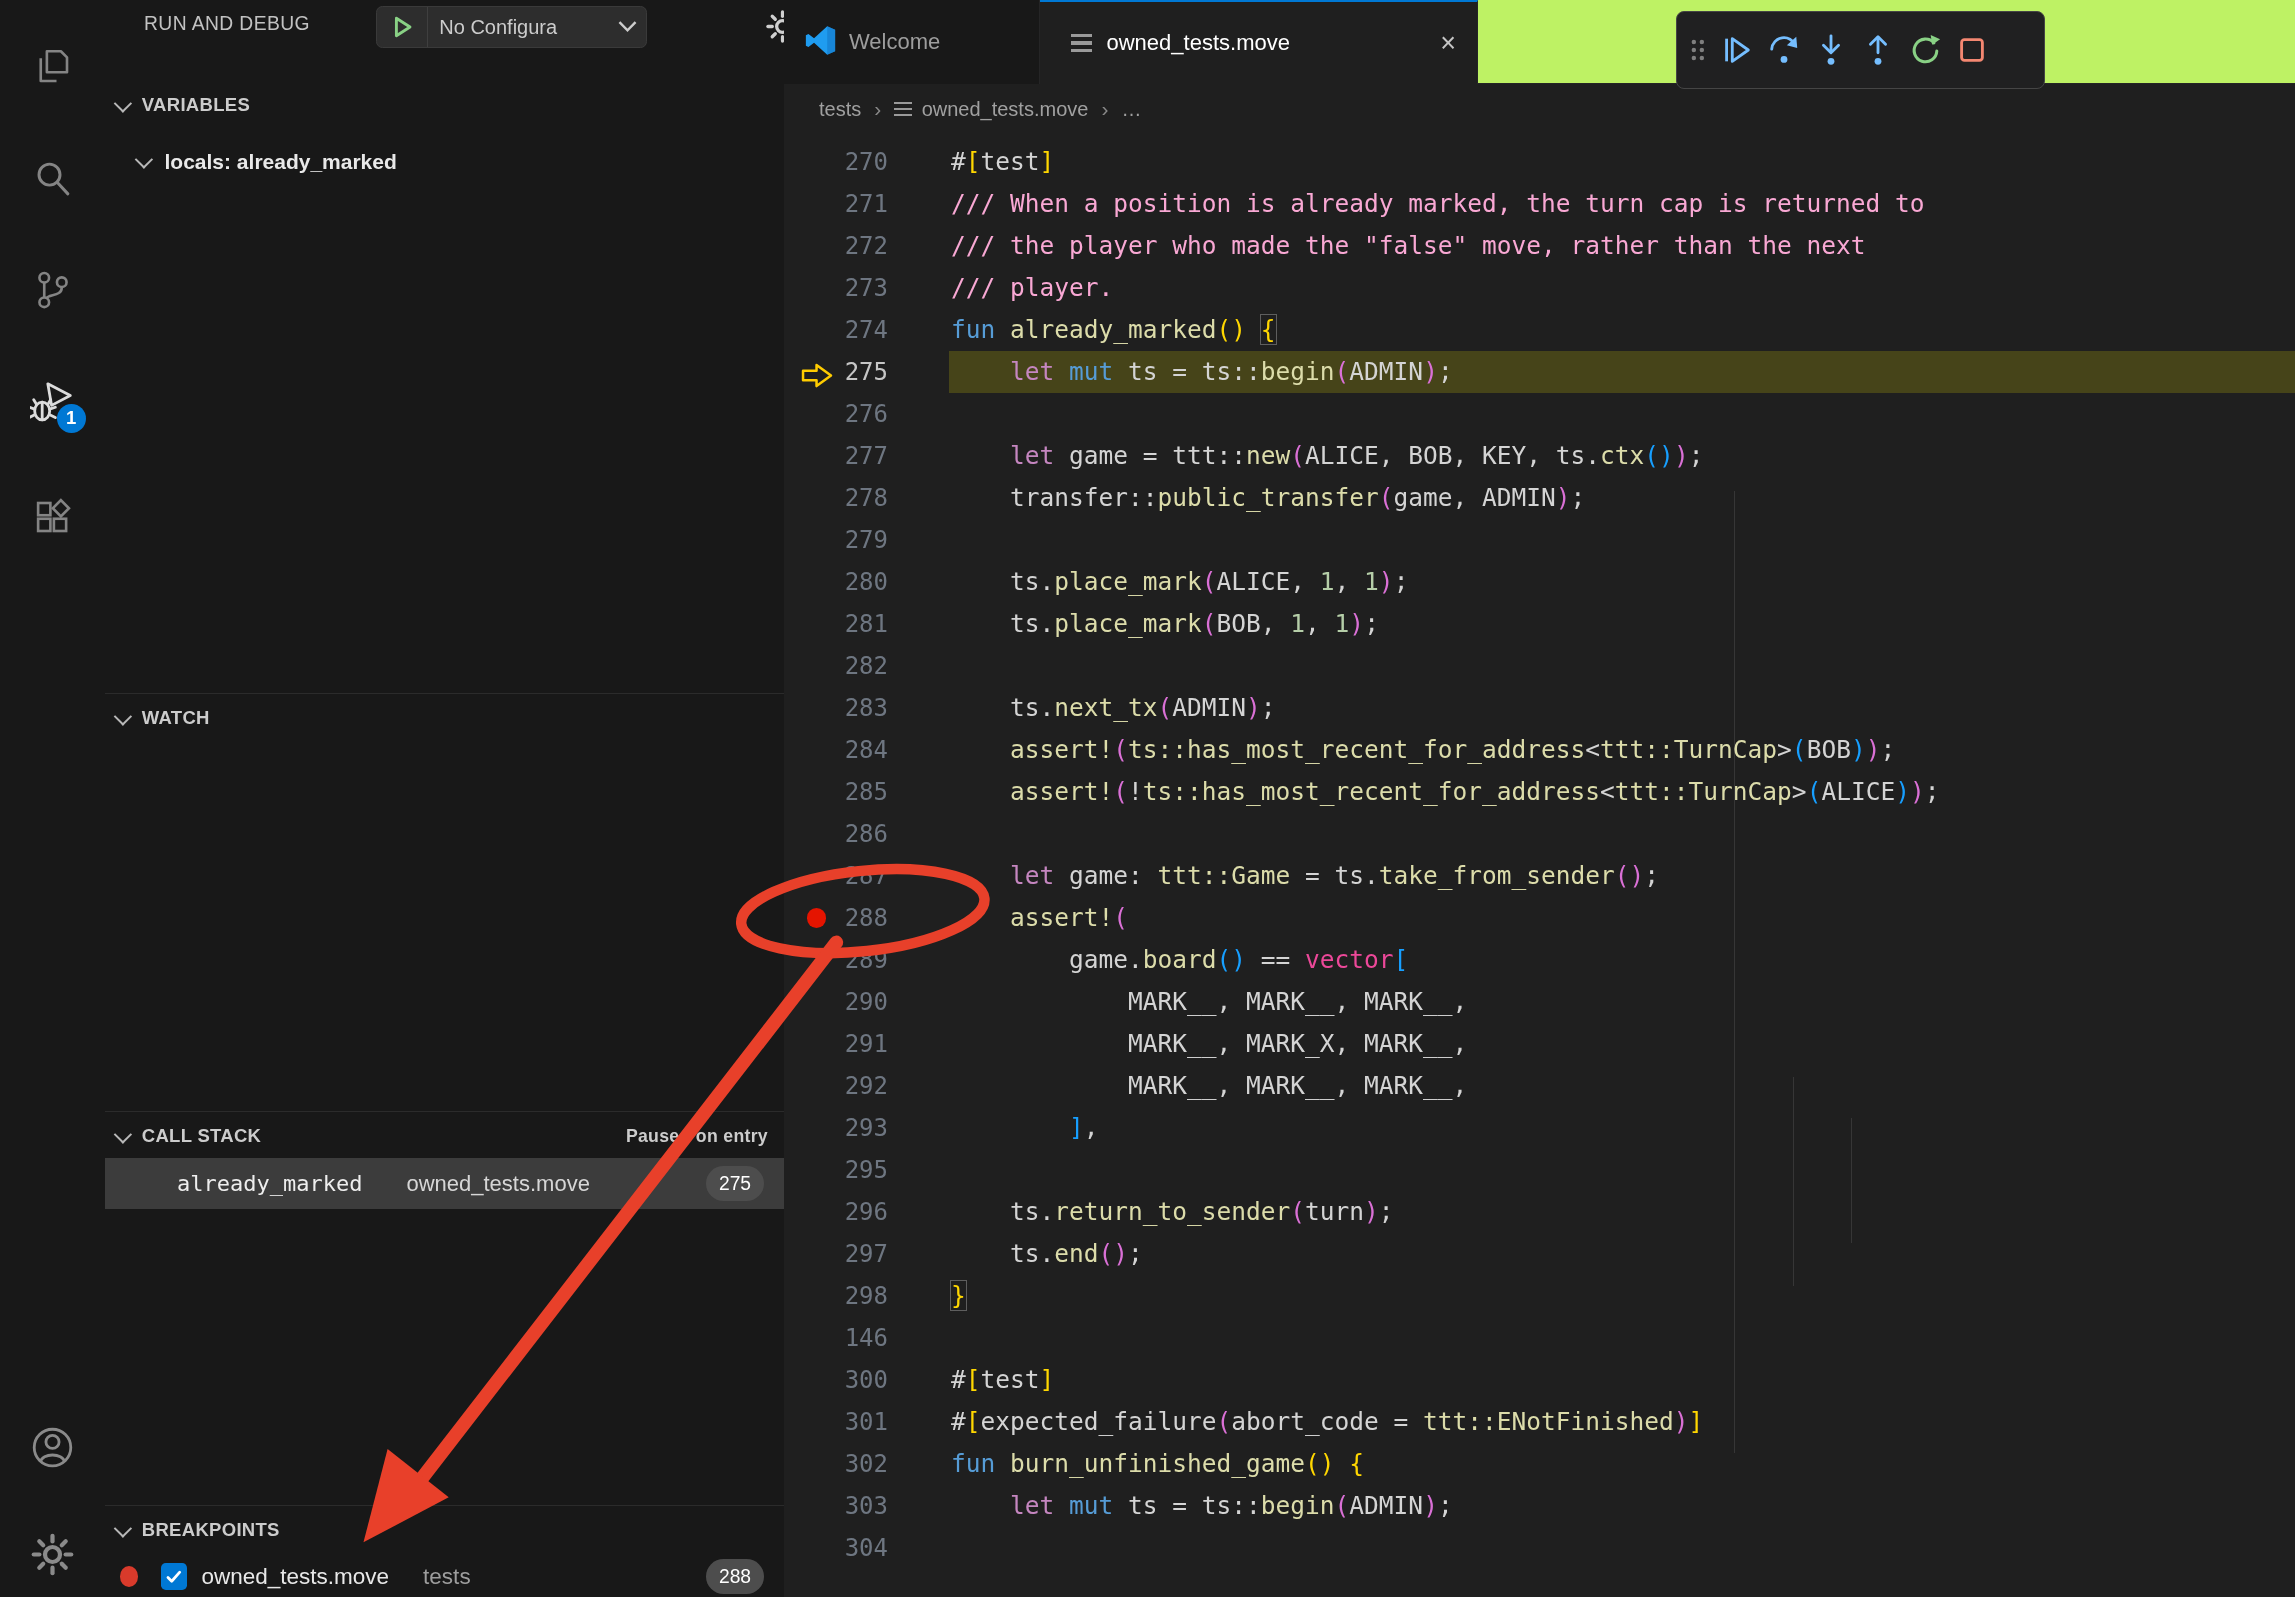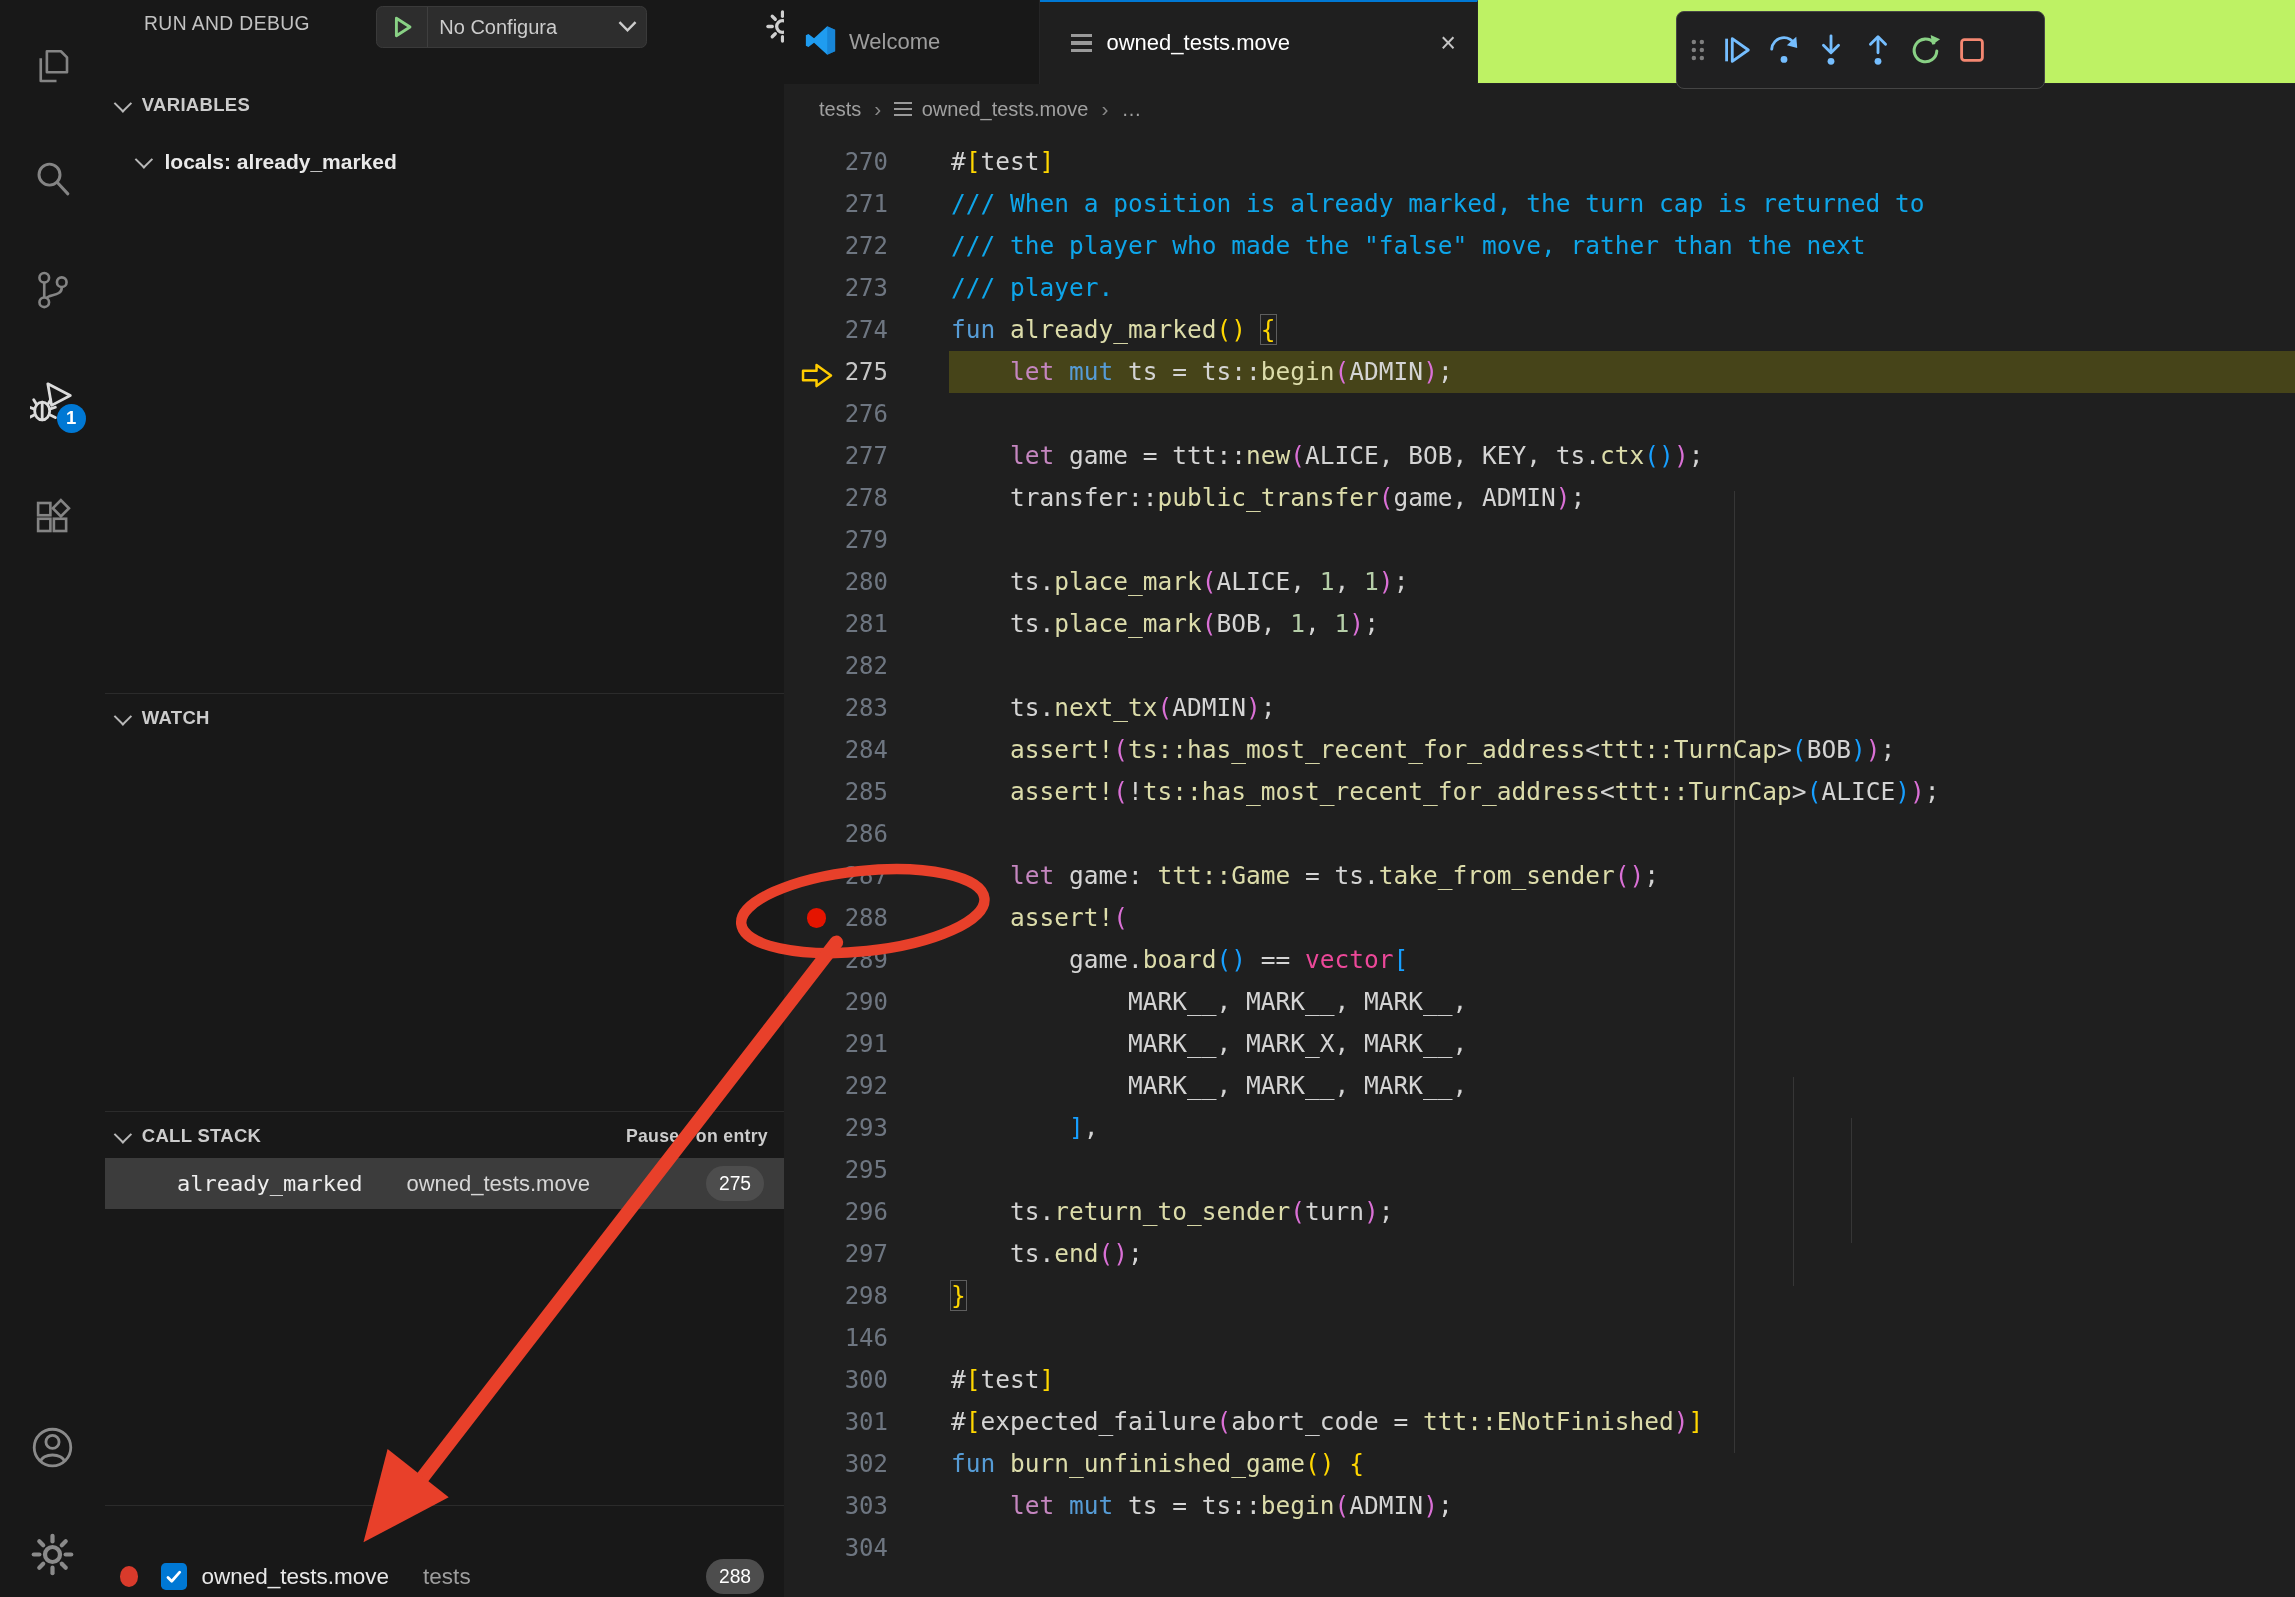--- a/index.html
+++ b/index.html
@@ -72,21 +72,21 @@
               font-family:"DejaVu Sans Mono",monospace;font-size:24.5px;line-height:42px;}
   .code-row{display:flex;height:42px;white-space:pre;position:relative;}
   .gutter-margin{width:52px;flex:0 0 auto;position:relative;}
   .line-num{width:52px;flex:0 0 auto;text-align:right;color:#6e7681;font-size:24px;}
   .code-row.current .line-num{color:#c6c6c6;}
   .code-content{margin-left:63px;flex:1;}
   .code-row.current{background:linear-gradient(to right,transparent 0 165px,#464419 165px);}
   .bp-dot{position:absolute;left:23px;top:11.3px;width:19.3px;height:19.3px;border-radius:50%;background:#e51400;}
   .cur-arrow{position:absolute;left:16px;top:8.8px;}
   .tk.pl{color:#d4d4d4}.tk.kw{color:#569cd6}.tk.ctrl{color:#c586c0}.tk.fn{color:#dcdcaa}
-  .tk.type{color:#ec4899}.tk.num{color:#b5cea8}.tk.cm{color:#0ea5e9}
+  .tk.type{color:#ec4899}.tk.num{color:#b5cea8}.tk.cm{color:#f9a8d4}
   .tk.b1{color:#ffd700}.tk.b2{color:#da70d6}.tk.b3{color:#179fff}
   .tk.b1m{color:#ffd700;outline:1.2px solid #5e5e5e;outline-offset:0.8px;}
   .indent-guide{position:absolute;width:0;border-left:1.2px solid #363636;}
   
   #dbg-toolbar{position:absolute;left:892px;top:11.3px;width:367px;height:76px;background:#202021;
                border:0.8px solid #454545;border-radius:8px;display:flex;align-items:center;z-index:5;}
   .dbg-btn{width:47px;height:56px;display:flex;align-items:center;justify-content:center;flex:0 0 auto;}
   .dbg-grab{width:32px;display:flex;align-items:center;justify-content:center;flex:0 0 auto;margin-left:4.8px;}
   
   #annotation{position:absolute;left:0;top:0;width:2295px;height:1597px;z-index:50;pointer-events:none;}
@@ -216,20 +216,24 @@
       <span>CALL STACK</span>
       <span class="cs-status">Paused on entry</span>
     </div>
     <div class="stack-row">
       <span class="stack-fn">already_marked</span>
       <span class="stack-file">owned_tests.move</span>
       <span class="pill">275</span>
     </div>
 
     <div class="divider" style="top:1505px"></div>
+    <div class="sb-header" style="top:1509px">
+      <span class="chev"></span>
+      <span>BREAKPOINTS</span>
+    </div>
     <div class="bp-row">
       <span class="bp-dot-side"></span>
       <span class="bp-check">
         <svg width="17.7" height="16" viewBox="0 0 16 15" fill="none" stroke="#ffffff" stroke-width="2.6" stroke-linecap="round" stroke-linejoin="round">
           <polyline points="2.5,8 6,11.5 13.5,3"></polyline>
         </svg>
       </span>
       <span class="bp-file">owned_tests.move</span>
       <span class="bp-dir">tests</span>
       <span class="pill">288</span>

